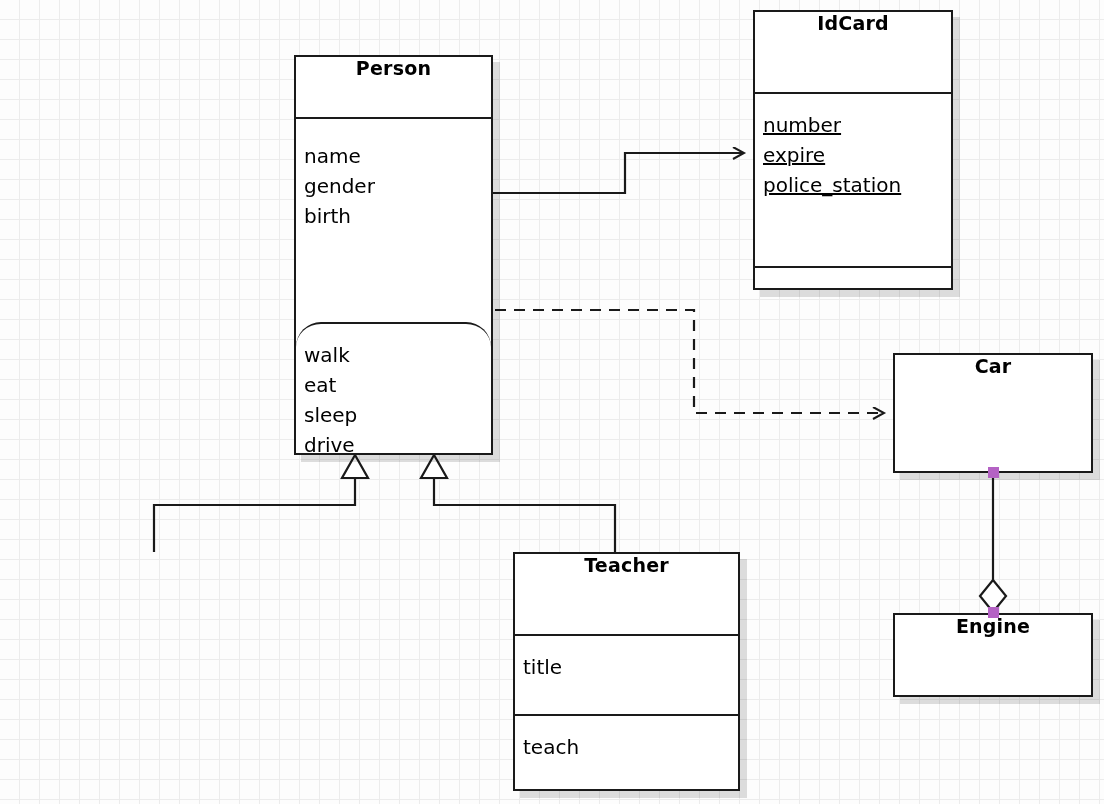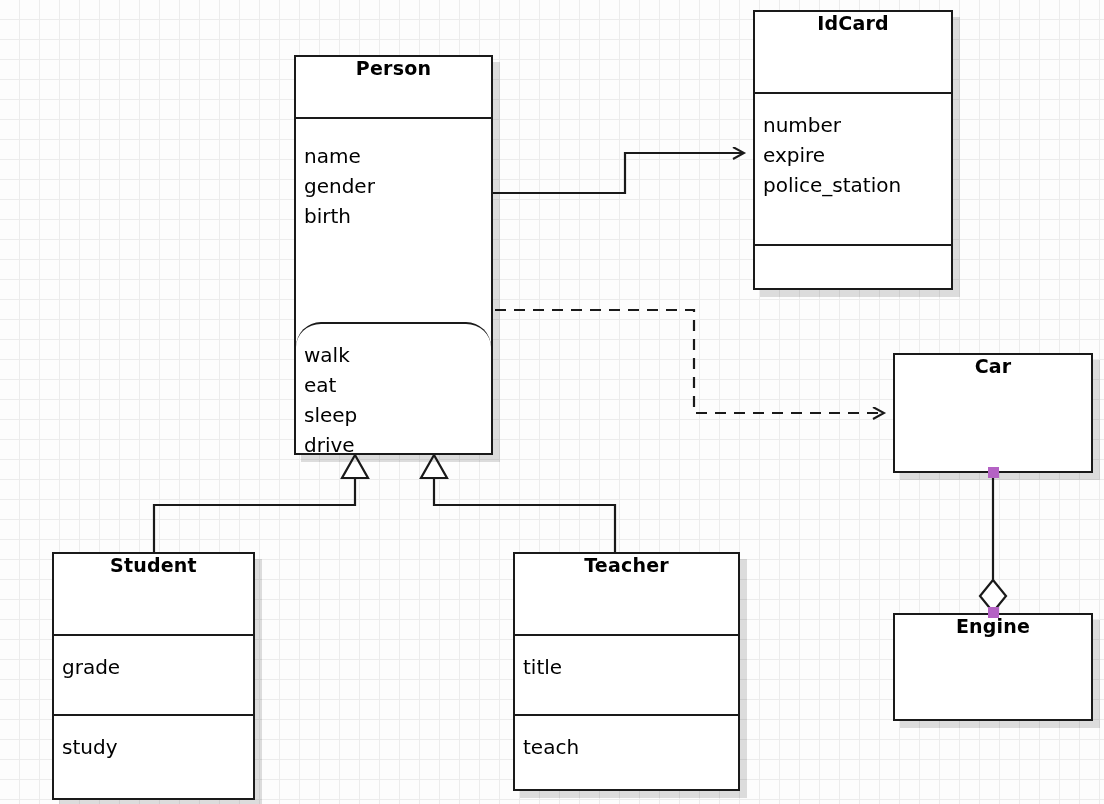--- a/index.html
+++ b/index.html
@@ -131,47 +131,32 @@
         <div class="member">sleep</div>
         <div class="member">drive</div>
       </div>
     </div>
   </div>
 
   <div class="uml-class" style="left:753px; top:10px; width:200px; height:280px;">
     <div class="compartment cls-title" style="height:80px;">
       <span>IdCard</span>
     </div>
-    <div class="compartment" style="height:152px;">
+    <div class="compartment" style="height:174px;text-decoration:underline;">
       <div class="member-list tight">
         <div class="member">number</div>
         <div class="member">expire</div>
         <div class="member">police_station</div>
       </div>
     </div>
     <div class="compartment" style="height:50px;">
       <div class="empty-compartment"></div>
     </div>
   </div>
 
-  <div class="uml-class" style="left:52px; top:552px; width:203px; height:248px;">
-    <div class="compartment cls-title" style="height:80px;">
-      <span>Student</span>
-    </div>
-    <div class="compartment" style="height:80px;">
-      <div class="member-list tight">
-        <div class="member">grade</div>
-      </div>
-    </div>
-    <div class="compartment" style="height:84px;">
-      <div class="member-list tight">
-        <div class="member">study</div>
-      </div>
-    </div>
-  </div>
 
   <div class="uml-class" style="left:513px; top:552px; width:227px; height:239px;">
     <div class="compartment cls-title" style="height:80px;">
       <span>Teacher</span>
     </div>
     <div class="compartment" style="height:80px;">
       <div class="member-list tight">
         <div class="member">title</div>
       </div>
     </div>
@@ -181,21 +166,21 @@
       </div>
     </div>
   </div>
 
   <div class="uml-class" style="left:893px; top:353px; width:200px; height:120px;">
     <div class="compartment cls-title solo">
       <span>Car</span>
     </div>
   </div>
 
-  <div class="uml-class" style="left:893px; top:613px; width:200px; height:108px;">
+  <div class="uml-class" style="left:893px; top:613px; width:200px; height:84px;">
     <div class="compartment cls-title solo">
       <span>Engine</span>
     </div>
   </div>
 
   <div class="handle" style="left:988px; top:467px;"></div>
   <div class="handle" style="left:988px; top:607px;"></div>
 
 </div>
 

